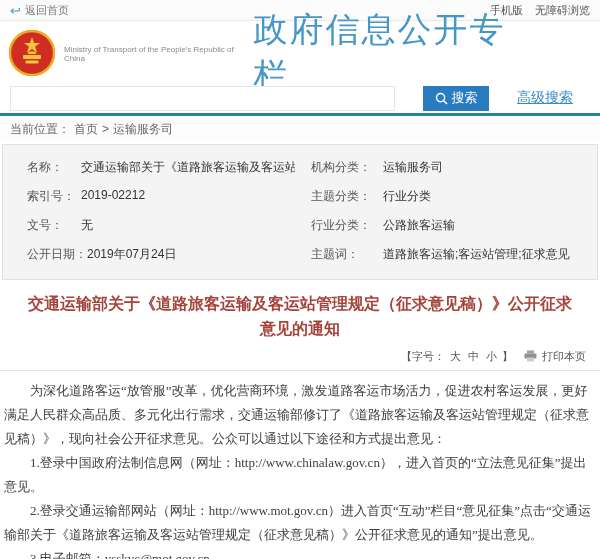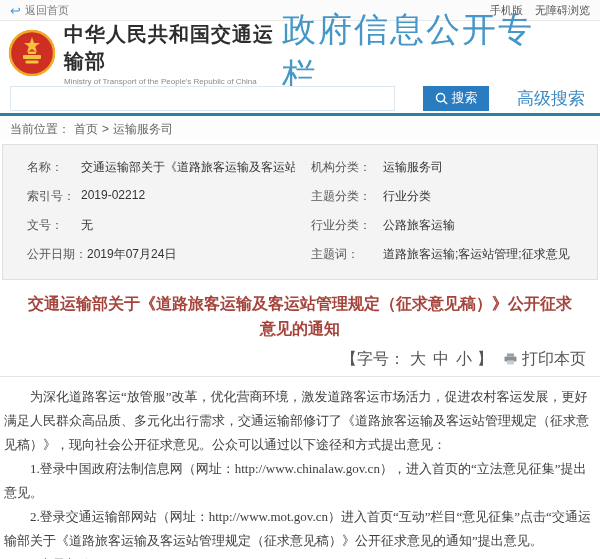--- a/index.html
+++ b/index.html
@@ -21,21 +21,21 @@
   .emblem { width: 48px; height: 48px; flex: 0 0 auto; }
   .ministry-cn { font-size: 20px; font-weight: bold; color: #2d2d2d; letter-spacing: 1px; font-family: "Liberation Sans", sans-serif; }
   .ministry-en { font-size: 8px; color: #8a8a8a; margin-top: 2px; }
   .column-title { font-size: 34px; color: #4696c8; letter-spacing: 2px; padding-right: 48px; font-family: "Liberation Sans", sans-serif; }
 
   
   .search-row { height: 30px; display: flex; align-items: center; padding: 0 10px; gap: 28px; background: #fff; }
   .search-input { flex: 0 0 385px; height: 25px; border: 1px solid #dde8f0; background: #fff; outline: none; padding: 0 6px; font-size: 12px; }
   .search-button { height: 25px; width: 66px; background: #2a7cc0; color: #fff; border: none;
                    display: flex; align-items: center; justify-content: center; gap: 4px; font-size: 13px; cursor: pointer; }
-  .advanced-link { font-size: 17px; color: #3b8ac2; cursor: pointer; }
+  .advanced-link { font-size: 14px; color: #3b8ac2; text-decoration: underline; cursor: pointer; }
 
   .teal-bar { height: 3px; background: #2a81a2; }
 
   
   .breadcrumb { height: 26px; display: flex; align-items: center; font-size: 12px; color: #666; padding: 0 10px; gap: 4px; background: #fdfdfd; }
   .breadcrumb a { color: #666; text-decoration: none; cursor: pointer; }
 
   
   .meta-panel { margin: 2px 2px 6px 2px; background: #f4f4f4; border: 1px solid #e0e0e0;
                 display: flex; padding: 8px 0 10px 0; }
@@ -44,21 +44,21 @@
   .meta-col.right { width: 300px; }
   .meta-row { display: flex; align-items: flex-start; padding: 6px 0; font-size: 12px; }
   .meta-label { color: #555; flex: 0 0 78px; padding-left: 24px; white-space: nowrap; }
   .meta-col.right .meta-label { flex: 0 0 88px; padding-left: 16px; }
   .meta-value { color: #333; white-space: nowrap; overflow: hidden; }
 
   
   .doc-title { font-family: "Liberation Serif", serif; font-size: 16px; font-weight: bold; color: #a5443b;
                text-align: center; line-height: 1.55; padding: 6px 28px 2px 28px; }
   .toolbar { display: flex; justify-content: flex-end; align-items: center; gap: 3px;
-             font-size: 16px; color: #555; padding: 5px 12px 6px 0; border-bottom: 1px solid #e4e4e4; }
+             font-size: 11px; color: #555; padding: 5px 12px 6px 0; border-bottom: 1px solid #e4e4e4; }
   .toolbar a { color: #555; text-decoration: none; cursor: pointer; padding: 0 2px; }
   .printer-icon { width: 13px; height: 12px; margin-left: 8px; }
 
   .doc-body { font-family: "Liberation Serif", serif; font-size: 13px; color: #404040;
               line-height: 1.85; padding: 8px 6px 0 4px; }
   .doc-body p { margin: 0; }
   .doc-body p.indent { text-indent: 2em; }
 </style>
 </head>
 <body>
@@ -80,21 +80,20 @@
     <div class="header-left">
       <svg class="emblem" viewBox="0 0 48 48">
         <circle cx="24" cy="24" r="23" fill="#cf2f22"></circle>
         <circle cx="24" cy="24" r="22" fill="none" stroke="#eead25" stroke-width="2.4"></circle>
         <polygon points="24,8 26,14 32,14 27.2,17.6 29,23.6 24,20 19,23.6 20.8,17.6 16,14 22,14" fill="#f5c43c"></polygon>
         <rect x="15" y="26" width="18" height="4" rx="1" fill="#f5c43c"></rect>
         <rect x="17.5" y="31.5" width="13" height="3" rx="1" fill="#f5c43c"></rect>
         <rect x="20" y="22.5" width="8" height="2.4" rx="1" fill="#f5c43c"></rect>
       </svg>
       <div>
-        <div class="ministry-cn">中华人民共和国交通运输部</div>
         <div class="ministry-en">Ministry of Transport of the People's Republic of China</div>
       </div>
     </div>
     <div class="column-title">政府信息公开专栏</div>
   </div>
 
   <div class="search-row">
     <input class="search-input" type="text" value="" style="">
     <button class="search-button">
       <svg class="search-glyph" width="13" height="13" viewBox="0 0 14 14">

